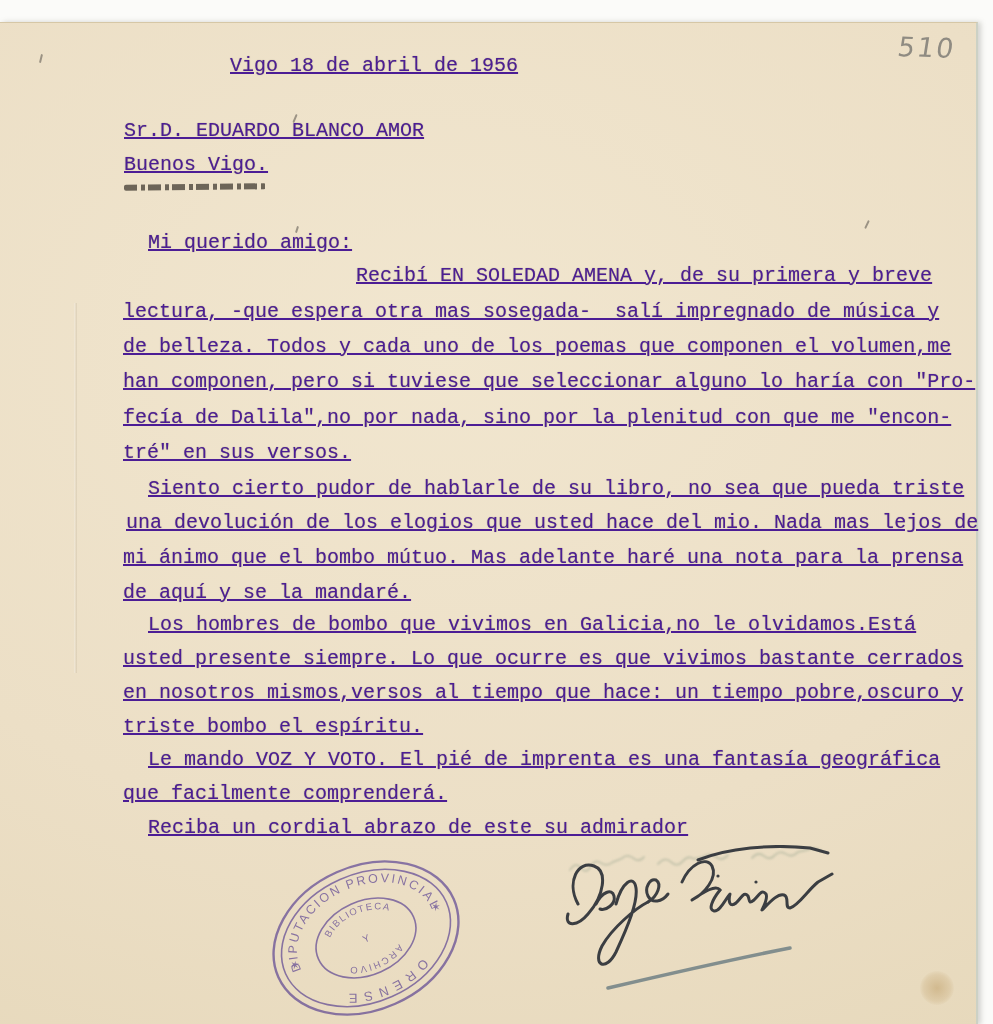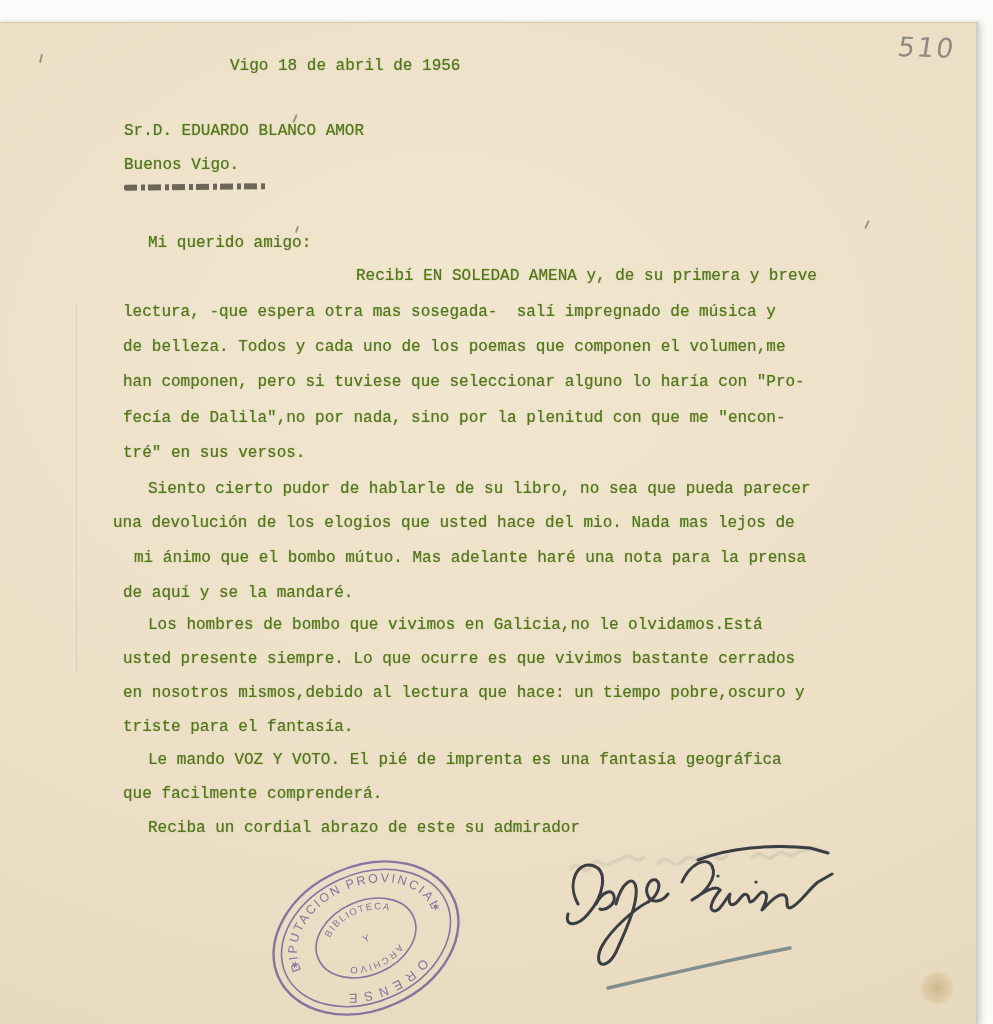--- a/index.html
+++ b/index.html
@@ -26,24 +26,25 @@
     position:absolute;left:920px;top:948px;width:34px;height:34px;border-radius:50%;
     background:radial-gradient(circle, rgba(173,132,66,.38) 0%, rgba(173,132,66,.16) 55%, rgba(173,132,66,0) 75%);
   }
   .pencil-mark{
     position:absolute;width:2px;height:9px;background:#6f695f;opacity:.65;border-radius:1px;
   }
   
   .tl{
     position:absolute;
     font-family:"Liberation Mono", monospace;
-    font-size:16px;line-height:22px;white-space:pre;
-    color:#4d7c0f;
+    font-size:20px;line-height:22px;white-space:pre;
+    color:#4c1d95;
     text-shadow:0 0 1px rgba(70,62,50,.55);
     letter-spacing:0px;
+    text-decoration:underline;
   }
   .page-num{
     position:absolute;left:898px;top:32px;
     font-family:"DejaVu Sans", sans-serif;
     font-size:27px;color:#8f8b82;
     transform:rotate(2deg) skewX(-7deg);
     letter-spacing:2px;
   }
   .addr-rule{
     position:absolute;left:124px;top:184px;width:142px;height:6px;
@@ -78,28 +79,28 @@
 <div class="tl" style="left:124px;top:154px">Buenos Vigo.</div>
 <div class="addr-rule"></div>
 <div class="tl" style="left:148px;top:232px">Mi querido amigo:</div>
 
 <div class="tl" style="left:356px;top:265px">Recibí EN SOLEDAD AMENA y, de su primera y breve</div>
 <div class="tl" style="left:123px;top:301px">lectura, -que espera otra mas sosegada-  salí impregnado de música y</div>
 <div class="tl" style="left:123px;top:336px">de belleza. Todos y cada uno de los poemas que componen el volumen,me</div>
 <div class="tl" style="left:123px;top:371px">han componen, pero si tuviese que seleccionar alguno lo haría con "Pro-</div>
 <div class="tl" style="left:123px;top:407px">fecía de Dalila",no por nada, sino por la plenitud con que me "encon-</div>
 <div class="tl" style="left:123px;top:442px">tré" en sus versos.</div>
-<div class="tl" style="left:148px;top:478px">Siento cierto pudor de hablarle de su libro, no sea que pueda parecer</div>
-<div class="tl" style="left:113px;top:512px">una devolución de los elogios que usted hace del mio. Nada mas lejos de</div>
-<div class="tl" style="left:134px;top:547px">mi ánimo que el bombo mútuo. Mas adelante haré una nota para la prensa</div>
+<div class="tl" style="left:148px;top:478px">Siento cierto pudor de hablarle de su libro, no sea que pueda triste</div>
+<div class="tl" style="left:126px;top:512px">una devolución de los elogios que usted hace del mio. Nada mas lejos de</div>
+<div class="tl" style="left:123px;top:547px">mi ánimo que el bombo mútuo. Mas adelante haré una nota para la prensa</div>
 <div class="tl" style="left:123px;top:582px">de aquí y se la mandaré.</div>
 <div class="tl" style="left:148px;top:614px">Los hombres de bombo que vivimos en Galicia,no le olvidamos.Está</div>
 <div class="tl" style="left:123px;top:648px">usted presente siempre. Lo que ocurre es que vivimos bastante cerrados</div>
-<div class="tl" style="left:123px;top:682px">en nosotros mismos,debido al lectura que hace: un tiempo pobre,oscuro y</div>
-<div class="tl" style="left:123px;top:716px">triste para el fantasía.</div>
+<div class="tl" style="left:123px;top:682px">en nosotros mismos,versos al tiempo que hace: un tiempo pobre,oscuro y</div>
+<div class="tl" style="left:123px;top:716px">triste bombo el espíritu.</div>
 <div class="tl" style="left:148px;top:749px">Le mando VOZ Y VOTO. El pié de imprenta es una fantasía geográfica</div>
 <div class="tl" style="left:123px;top:783px">que facilmente comprenderá.</div>
 <div class="tl" style="left:148px;top:817px">Reciba un cordial abrazo de este su admirador</div>
 
 <svg class="ghost-svg" width="310" height="45" viewBox="0 0 310 45">
   <g fill="none" stroke="rgba(110,135,115,.5)" stroke-width="2" stroke-linecap="round">
     <path d="M8,26 q6,-9 11,-2 t10,-2 q4,-7 10,-3 t12,-1 l8,-3 q6,-6 12,-1 t11,-1"></path>
     <path d="M96,20 q7,-8 13,-2 t12,-1 q5,-6 11,-2 l9,-2 q7,-5 13,0 t12,-2"></path>
     <path d="M190,14 q6,-7 12,-2 t11,-1 q5,-5 11,-1 t12,-2 l9,-2 q8,-4 14,1"></path>
   </g>

